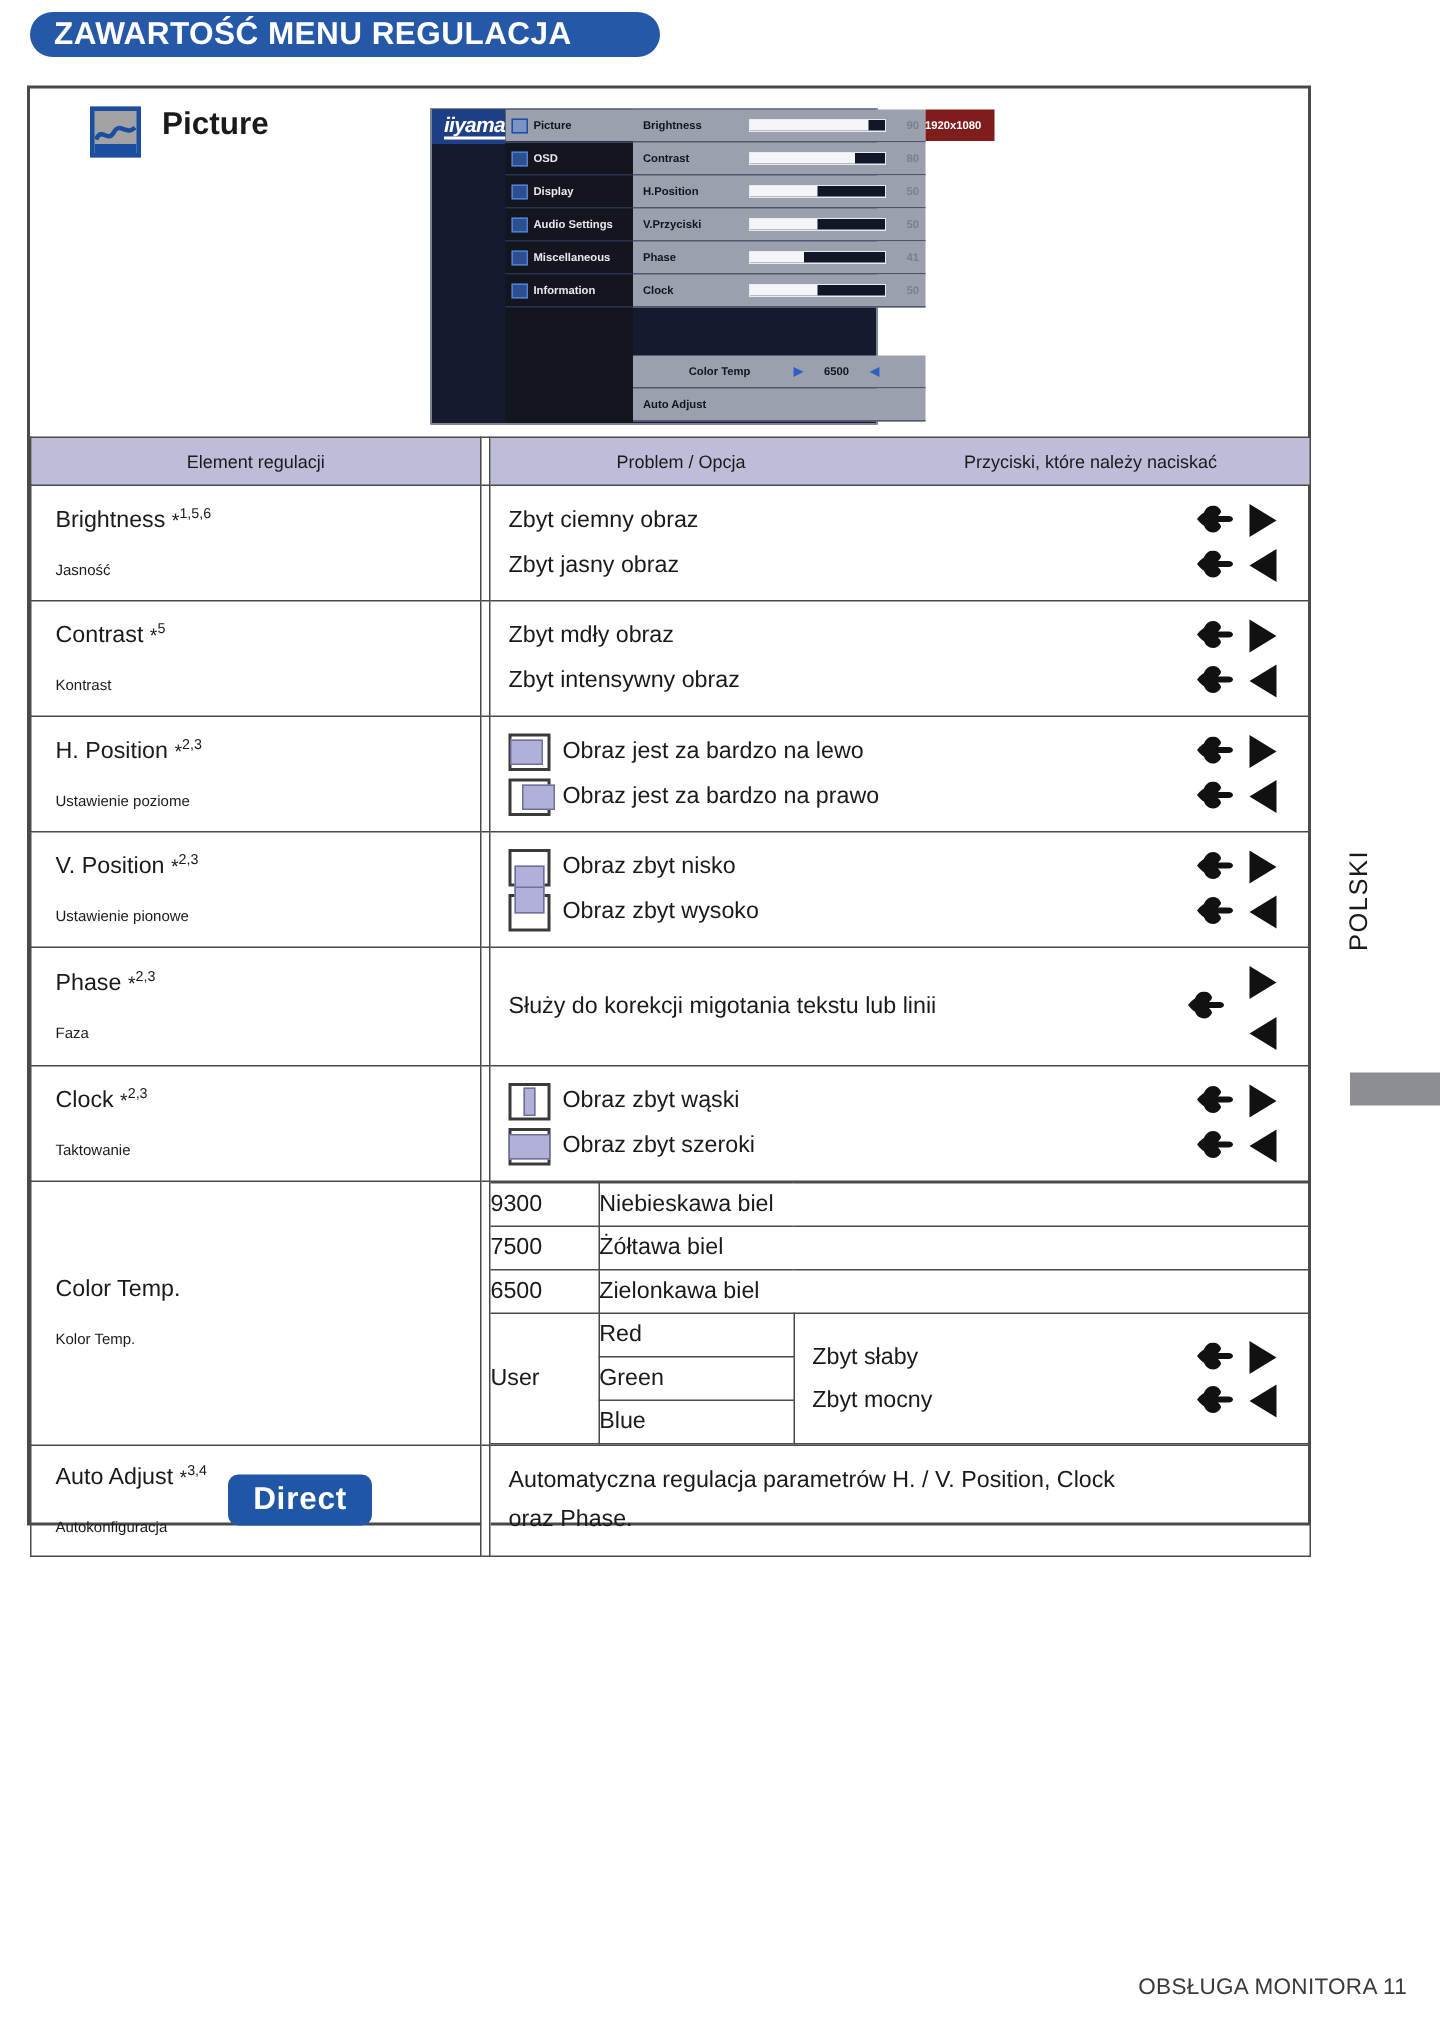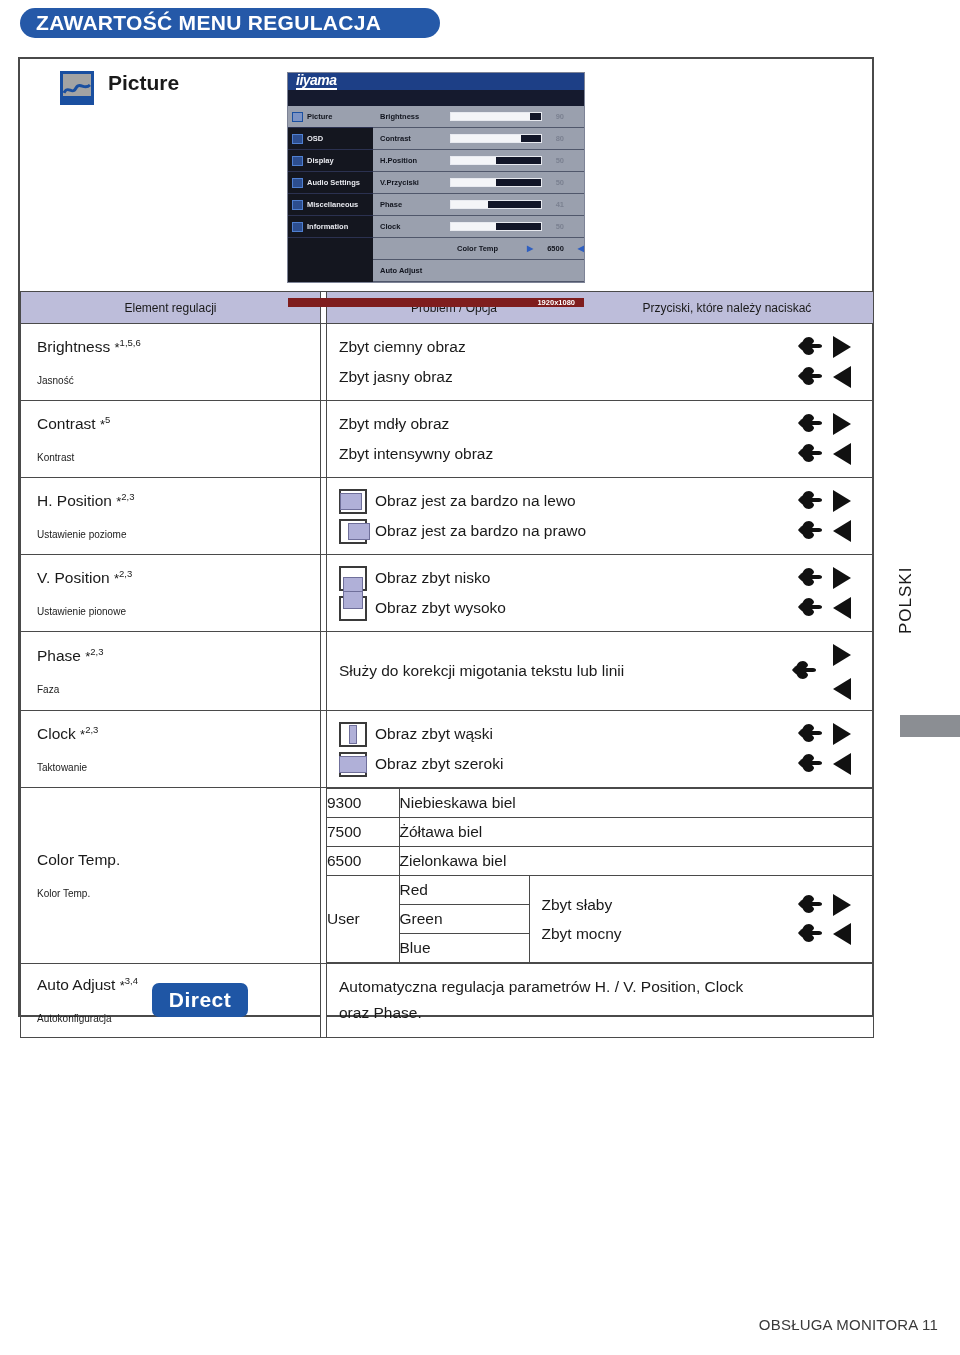--- a/index.html
+++ b/index.html
@@ -47,23 +47,22 @@
     position:absolute; left:88px; top:12px;
     font-size:21px; font-weight:bold; color:#1a1a1a;
   }
 
   
   #osd {
     position:absolute; left:267px; top:13px;
     width:298px; height:211px;
     background:#151a2e;
     border:1px solid #7d8396;
-    display:flex; flex-direction:column;
+    display:flex; flex-direction:row;
     font-size:7px;
-    gap:16px;
   }
   #osdTop {
     height:23px; background:#1d3f86;
     display:flex; align-items:center; padding-left:8px;
   }
   #osdLogo {
     color:#fff; font-size:14px; font-weight:bold;
     font-style:italic; letter-spacing:-.5px;
     border-bottom:2px solid #fff; line-height:1;
     padding-bottom:1px;
@@ -91,21 +90,21 @@
     font-size:7.5px;
   }
   .oprow .olabel { width:70px; flex:none; }
   .bar {
     width:92px; height:9px; flex:none;
     background:#121628; border:1px solid #e8eaf0;
     position:relative;
   }
   .bar i { position:absolute; left:0; top:0; bottom:0; background:#f4f5f8; display:block; }
   .oval { width:26px; text-align:right; padding-right:4px; color:#7b8191; font-weight:bold; }
-  .ctRow { justify-content:flex-end; }
+  .ctRow { justify-content:center;margin-top:32px; }
   .ctArrow { color:#2f5fc0; font-size:8px; }
   .ctVal { color:#13161f; font-weight:bold; }
   #osdFoot {
     height:21px; background:#7f1d1d;
     display:flex; align-items:center; justify-content:flex-end;
     padding-right:9px; color:#fff; font-weight:bold; font-size:7.5px;
   }
 
   
   table.main {

